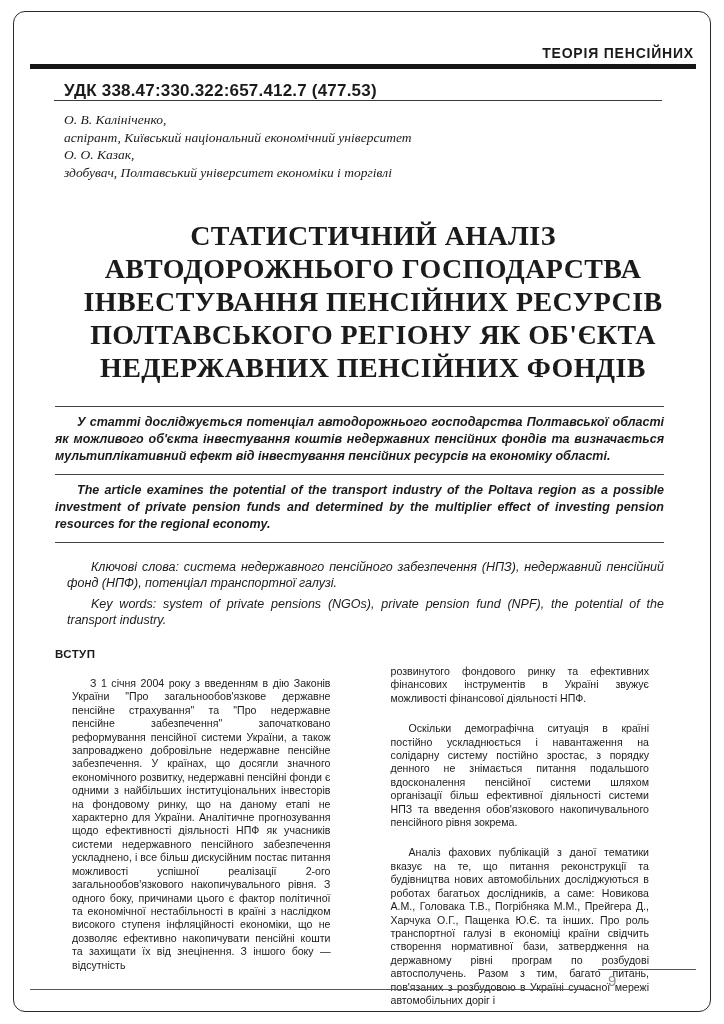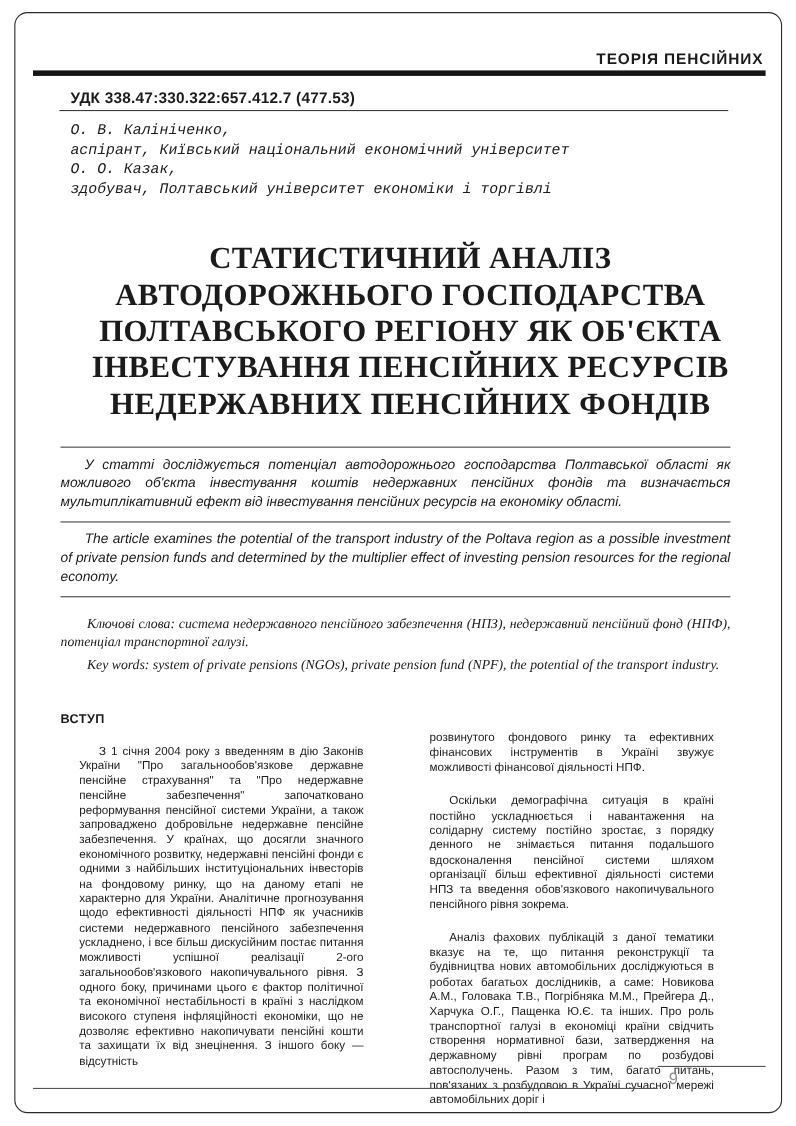--- a/index.html
+++ b/index.html
@@ -14,45 +14,45 @@
   }
   .section-header {
     position:absolute; top:45px; right:30px;
     font-weight:bold; font-size:14px; letter-spacing:0.8px;
   }
   .rule-thick {
     position:absolute; top:64px; left:30px; right:28px; height:5px; background:#161616;
   }
   .udc {
     position:absolute; top:81px; left:64px;
-    font-weight:bold; font-size:14px; letter-spacing:0.2px;
+    font-weight:bold; font-size:17px; letter-spacing:0.2px;
   }
   .udc-rule {
     position:absolute; top:100px; left:54px; right:62px; border-top:1px solid #3a3a3a;
   }
   .authors {
     position:absolute; top:111px; left:64px; right:60px;
-    font-family:Liberation Mono, monospace; font-style:italic;
+    font-family:Liberation Serif, serif; font-style:italic;
     font-size:13.5px; line-height:17.5px;
   }
   .title {
     position:absolute; top:219px; left:58px; right:36px;
     font-family:"Liberation Serif", serif; font-weight:bold;
     font-size:28px; line-height:33px; letter-spacing:0.4px;text-align:center;
   }
   .title .title-line { display:block; }
   .abstract-block { position:absolute; top:406px; left:55px; right:60px; }
   .hr { border-top:1px solid #444; height:0; }
   .abstract-block p {
-    font-weight:normal; font-style:italic; font-size:12.5px; line-height:17px;
+    font-weight:bold; font-style:italic; font-size:12.5px; line-height:17px;
     text-align:justify; text-indent:22px; margin:7px 0 9px 0;
   }
   .keywords {
-    position:absolute; top:559px; left:55px; right:60px;
-    font-family:Liberation Serif, serif; font-style:italic;
+    position:absolute; top:559px; left:67px; right:60px;
+    font-family:Liberation Sans, sans-serif; font-style:italic;
     font-size:12.5px; line-height:16px; text-align:justify;
   }
   .keywords p { text-indent:24px; margin-bottom:5px; }
   .columns {
     position:absolute; top:648px; left:55px; right:58px;
     display:flex; gap:26px;
   }
   .col { flex:1; min-width:0; }
   .intro-heading {
     font-weight:bold; font-size:11.5px; letter-spacing:0.4px; margin-bottom:6px;
@@ -81,22 +81,22 @@
 <div class="authors">
   <div>О. В. Калініченко,</div>
   <div>аспірант, Київський національний економічний університет</div>
   <div>О. О. Казак,</div>
   <div>здобувач, Полтавський університет економіки і торгівлі</div>
 </div>
 
 <h1 class="title">
   <span class="title-line">СТАТИСТИЧНИЙ АНАЛІЗ</span>
   <span class="title-line">АВТОДОРОЖНЬОГО ГОСПОДАРСТВА</span>
+  <span class="title-line">ІНВЕСТУВАННЯ ПЕНСІЙНИХ РЕСУРСІВ</span>
   <span class="title-line">ПОЛТАВСЬКОГО РЕГІОНУ ЯК ОБ'ЄКТА</span>
-  <span class="title-line">ІНВЕСТУВАННЯ ПЕНСІЙНИХ РЕСУРСІВ</span>
   <span class="title-line">НЕДЕРЖАВНИХ ПЕНСІЙНИХ ФОНДІВ</span>
 </h1>
 
 <div class="abstract-block">
   <div class="hr"></div>
   <p>У статті досліджується потенціал автодорожнього господарства Полтавської області як можливого об'єкта інвестування коштів недержавних пенсійних фондів та визначається мультиплікативний ефект від інвестування пенсійних ресурсів на економіку області.</p>
   <div class="hr"></div>
   <p>The article examines the potential of the transport industry of the Poltava region as a possible investment of private pension funds and determined by the multiplier effect of investing pension resources for the regional economy.</p>
   <div class="hr"></div>
 </div>

